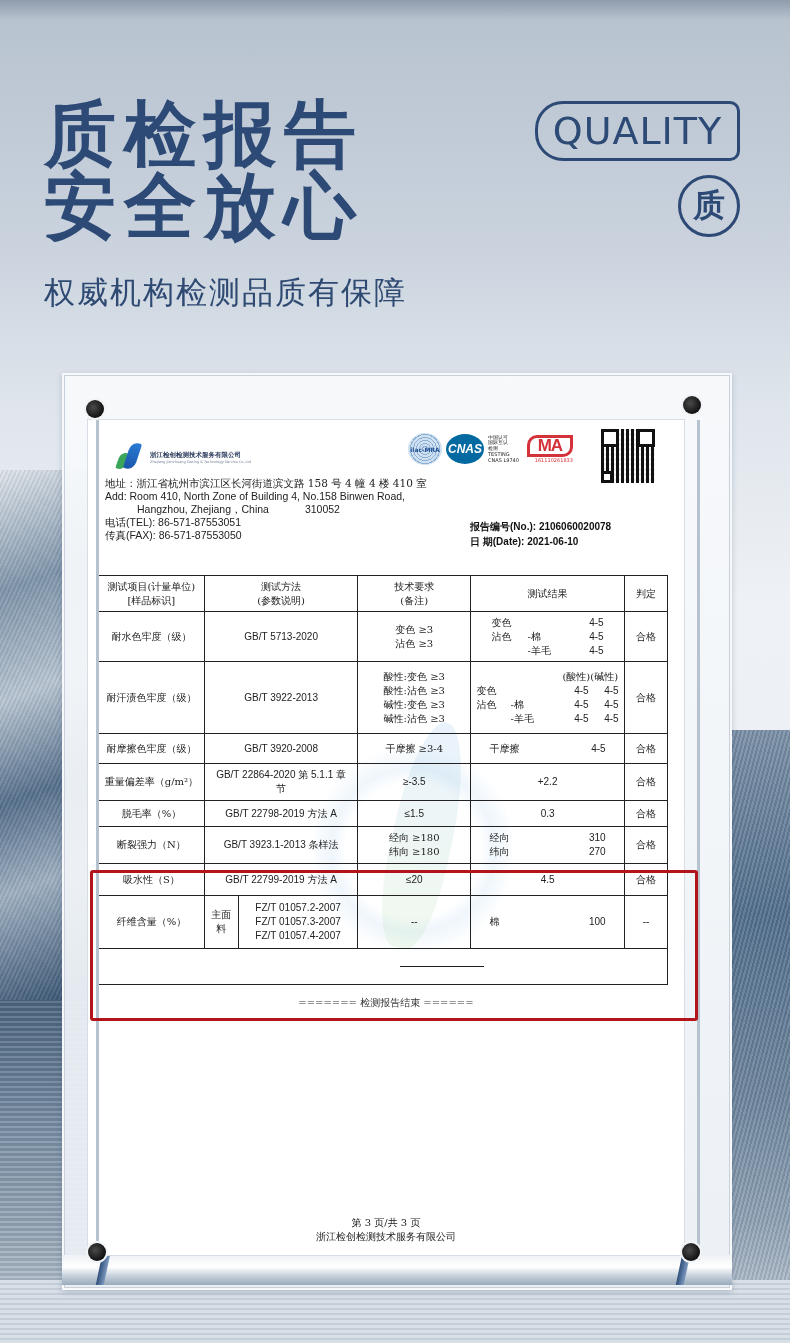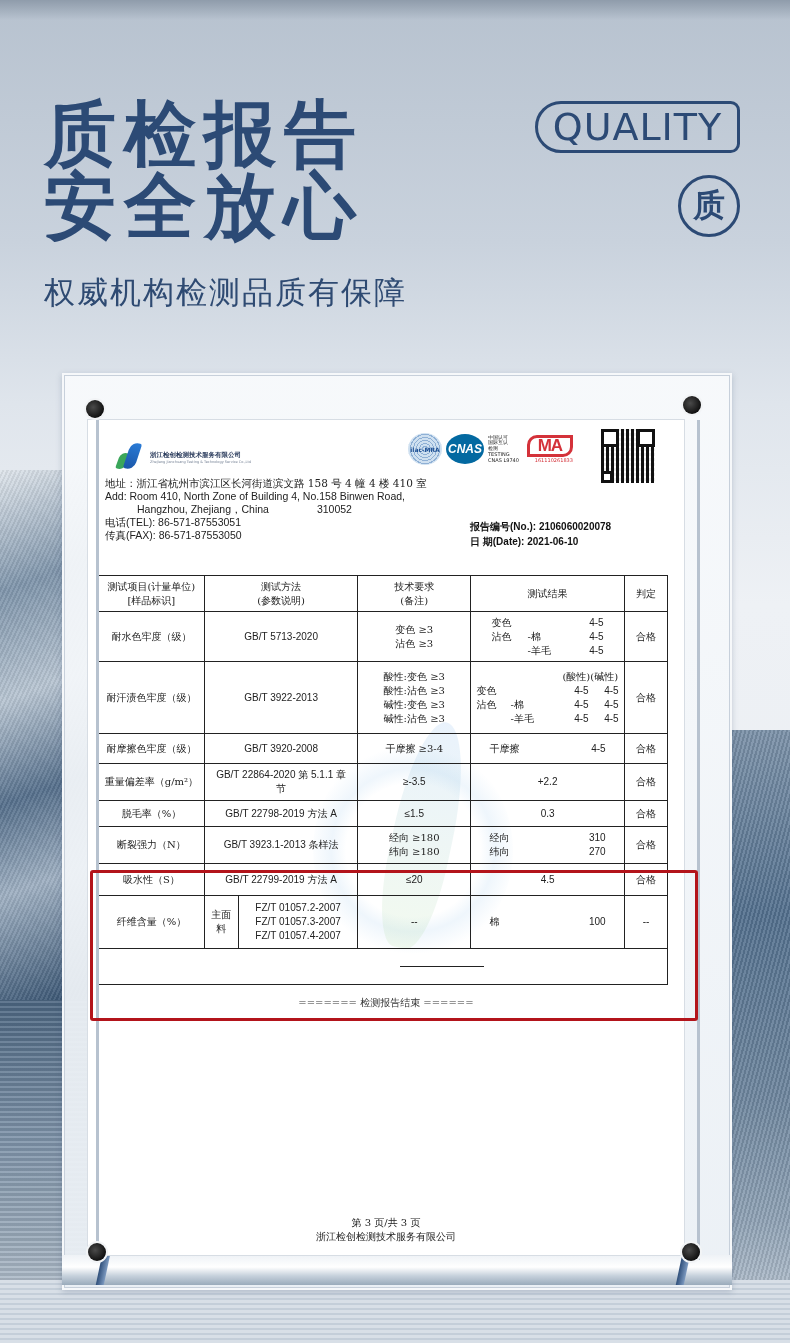--- a/index.html
+++ b/index.html
@@ -43,21 +43,21 @@
     position: absolute; left: 44px; font-weight: bold; color: #2c4a75;
     font-size: 72px; letter-spacing: 8px; line-height: 1;
   }
   .title.l1 { top: 98px; }
   .title.l2 { top: 170px; }
   .subtitle {
     position: absolute; left: 44px; top: 272px; color: #2e4a72;
     font-size: 31px; letter-spacing: 2px;
   }
   .quality-pill {
-    position: absolute; left: 535px; top: 101px; width: 205px; height: 52px;
+    position: absolute; left: 535px; top: 101px; width: 205px; height: 60px;
     border: 3px solid #2c4a75; border-radius: 28px 10px 10px 28px;
     display: flex; align-items: center; justify-content: center;
     color: #2c4a75; font-size: 38px; letter-spacing: 1px;
   }
   .zhi-circle {
     position: absolute; left: 678px; top: 175px; width: 62px; height: 62px;
     border: 3px solid #2c4a75; border-radius: 50%;
     display: flex; align-items: center; justify-content: center;
     color: #2c4a75; font-size: 32px; font-weight: bold;
   }
@@ -144,21 +144,21 @@
   .qr::before, .qr::after {
     content: ""; position: absolute; width: 12px; height: 12px; border: 3px solid #111; background: #fff;
   }
   .qr::before { left: 0; top: 0; }
   .qr::after { right: 0; top: 0; }
   .qr .c3 { position: absolute; left: 0; bottom: 0; width: 12px; height: 12px; border: 3px solid #111; background: #fff; }
 
   .addr { position: absolute; left: 17px; top: 57px; font-size: 10.5px; line-height: 13px; color: #222; }
   .addr .en { font-family: "Liberation Sans", sans-serif; }
   .addr .indent { padding-left: 32px; }
-  .addr .post { margin-left: 48px; }
+  .addr .post { margin-left: 36px; }
   .report-no { position: absolute; left: 382px; top: 99px; font-size: 10px; line-height: 15px; font-family: "Liberation Sans", sans-serif; font-weight: bold; color: #111; }
 
   table.results {
     position: absolute; left: 10px; top: 155px; width: 570px;
     border-collapse: collapse; font-size: 10px; color: #222;
   }
   table.results td {
     border: 1px solid #222; text-align: center; vertical-align: middle; line-height: 14px; padding: 0 2px;
   }
   .sans { font-family: "Liberation Sans", sans-serif; }

